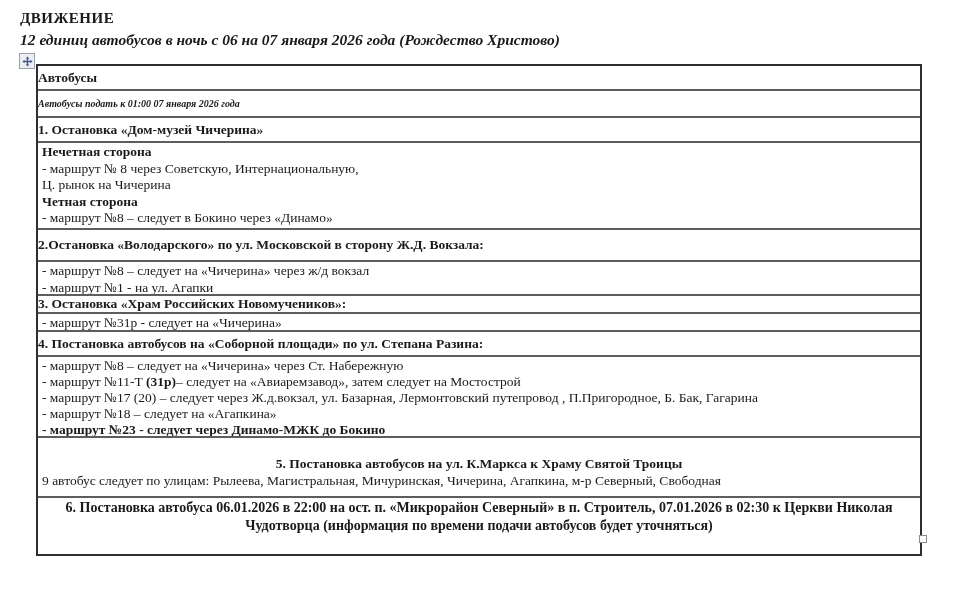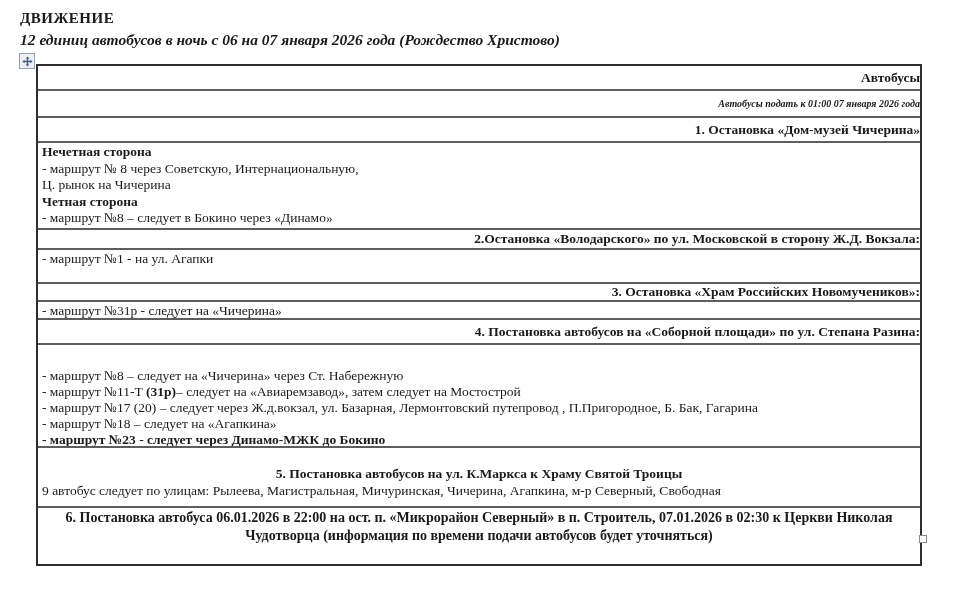--- a/index.html
+++ b/index.html
@@ -11,28 +11,28 @@
   .title-line1{font-weight:bold;font-size:15px;letter-spacing:.5px;}
   .title-line2{font-weight:bold;font-style:italic;font-size:15.5px;margin-top:4px;}
 
   .doc-table{
     position:absolute;left:36px;top:64px;width:882px;
     border:2px solid #2e2e2e;background:#fff;
   }
   .row{border-bottom:2px solid #5d5d5d;box-sizing:border-box;overflow:hidden;}
   .row:last-child{border-bottom:none;}
   .hdr{font-weight:bold;text-align:center;font-size:13.5px;
-       display:flex;align-items:center;justify-content:flex-end;}
+       display:flex;align-items:center;justify-content:flex-start;}
   .italic{font-style:italic;font-size:10px;}
   .content{font-size:13.5px;padding:1px 4px;line-height:16.5px;}
   .content .line{display:block;white-space:nowrap;}
   .b{font-weight:bold;}
-  .tight{line-height:16px;margin-top:22px;}
+  .tight{line-height:16px;}
 
-  .h25{height:25px}.h27{height:27px}.h87{height:87px}.h20{height:20px}
+  .h25{height:25px}.h27{height:27px}.h87{height:87px}.h20{height:32px}
   .h34{height:34px}.h18{height:18px}.h81{height:81px}.h60{height:60px}.h56{height:56px}
 
   .combo5{padding:0;}
   .combo5 .hdr-line{font-weight:bold;text-align:center;font-size:13.5px;line-height:17px;padding-top:17px;}
   .combo5 .body-line{font-size:13.5px;padding:0 4px;line-height:17px;}
 
   .combo6{padding:1px 10px;text-align:center;}
   .combo6 .hdr-wrap{font-weight:bold;font-size:14px;line-height:18px;}
   .combo6 .body-line{font-size:13.5px;line-height:17px;}
 
@@ -81,20 +81,21 @@
     <span class="line">Ц. рынок на Чичерина</span>
     <span class="line b">Четная сторона</span>
     <span class="line">- маршрут №8 – следует в Бокино через «Динамо»</span>
   </div>
 
   <div class="row hdr h20">
     <span>2.Остановка «Володарского» по ул. Московской в сторону Ж.Д. Вокзала:</span>
   </div>
 
   <div class="row content h34">
+    <span class="line">- маршрут №8 – следует на «Чичерина» через ж/д вокзал</span>
     <span class="line">- маршрут №1 - на ул. Агапки</span>
   </div>
 
   <div class="row hdr h18">
     <span>3. Остановка «Храм Российских Новомучеников»:</span>
   </div>
 
   <div class="row content h18">
     <span class="line">- маршрут №31р - следует на «Чичерина»</span>
   </div>

